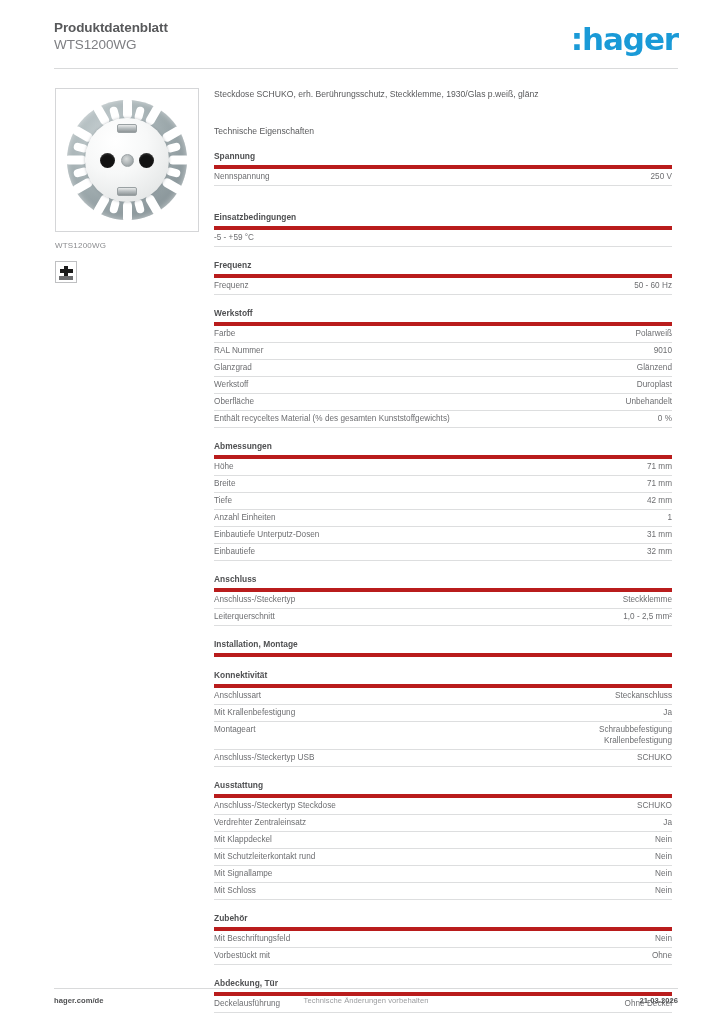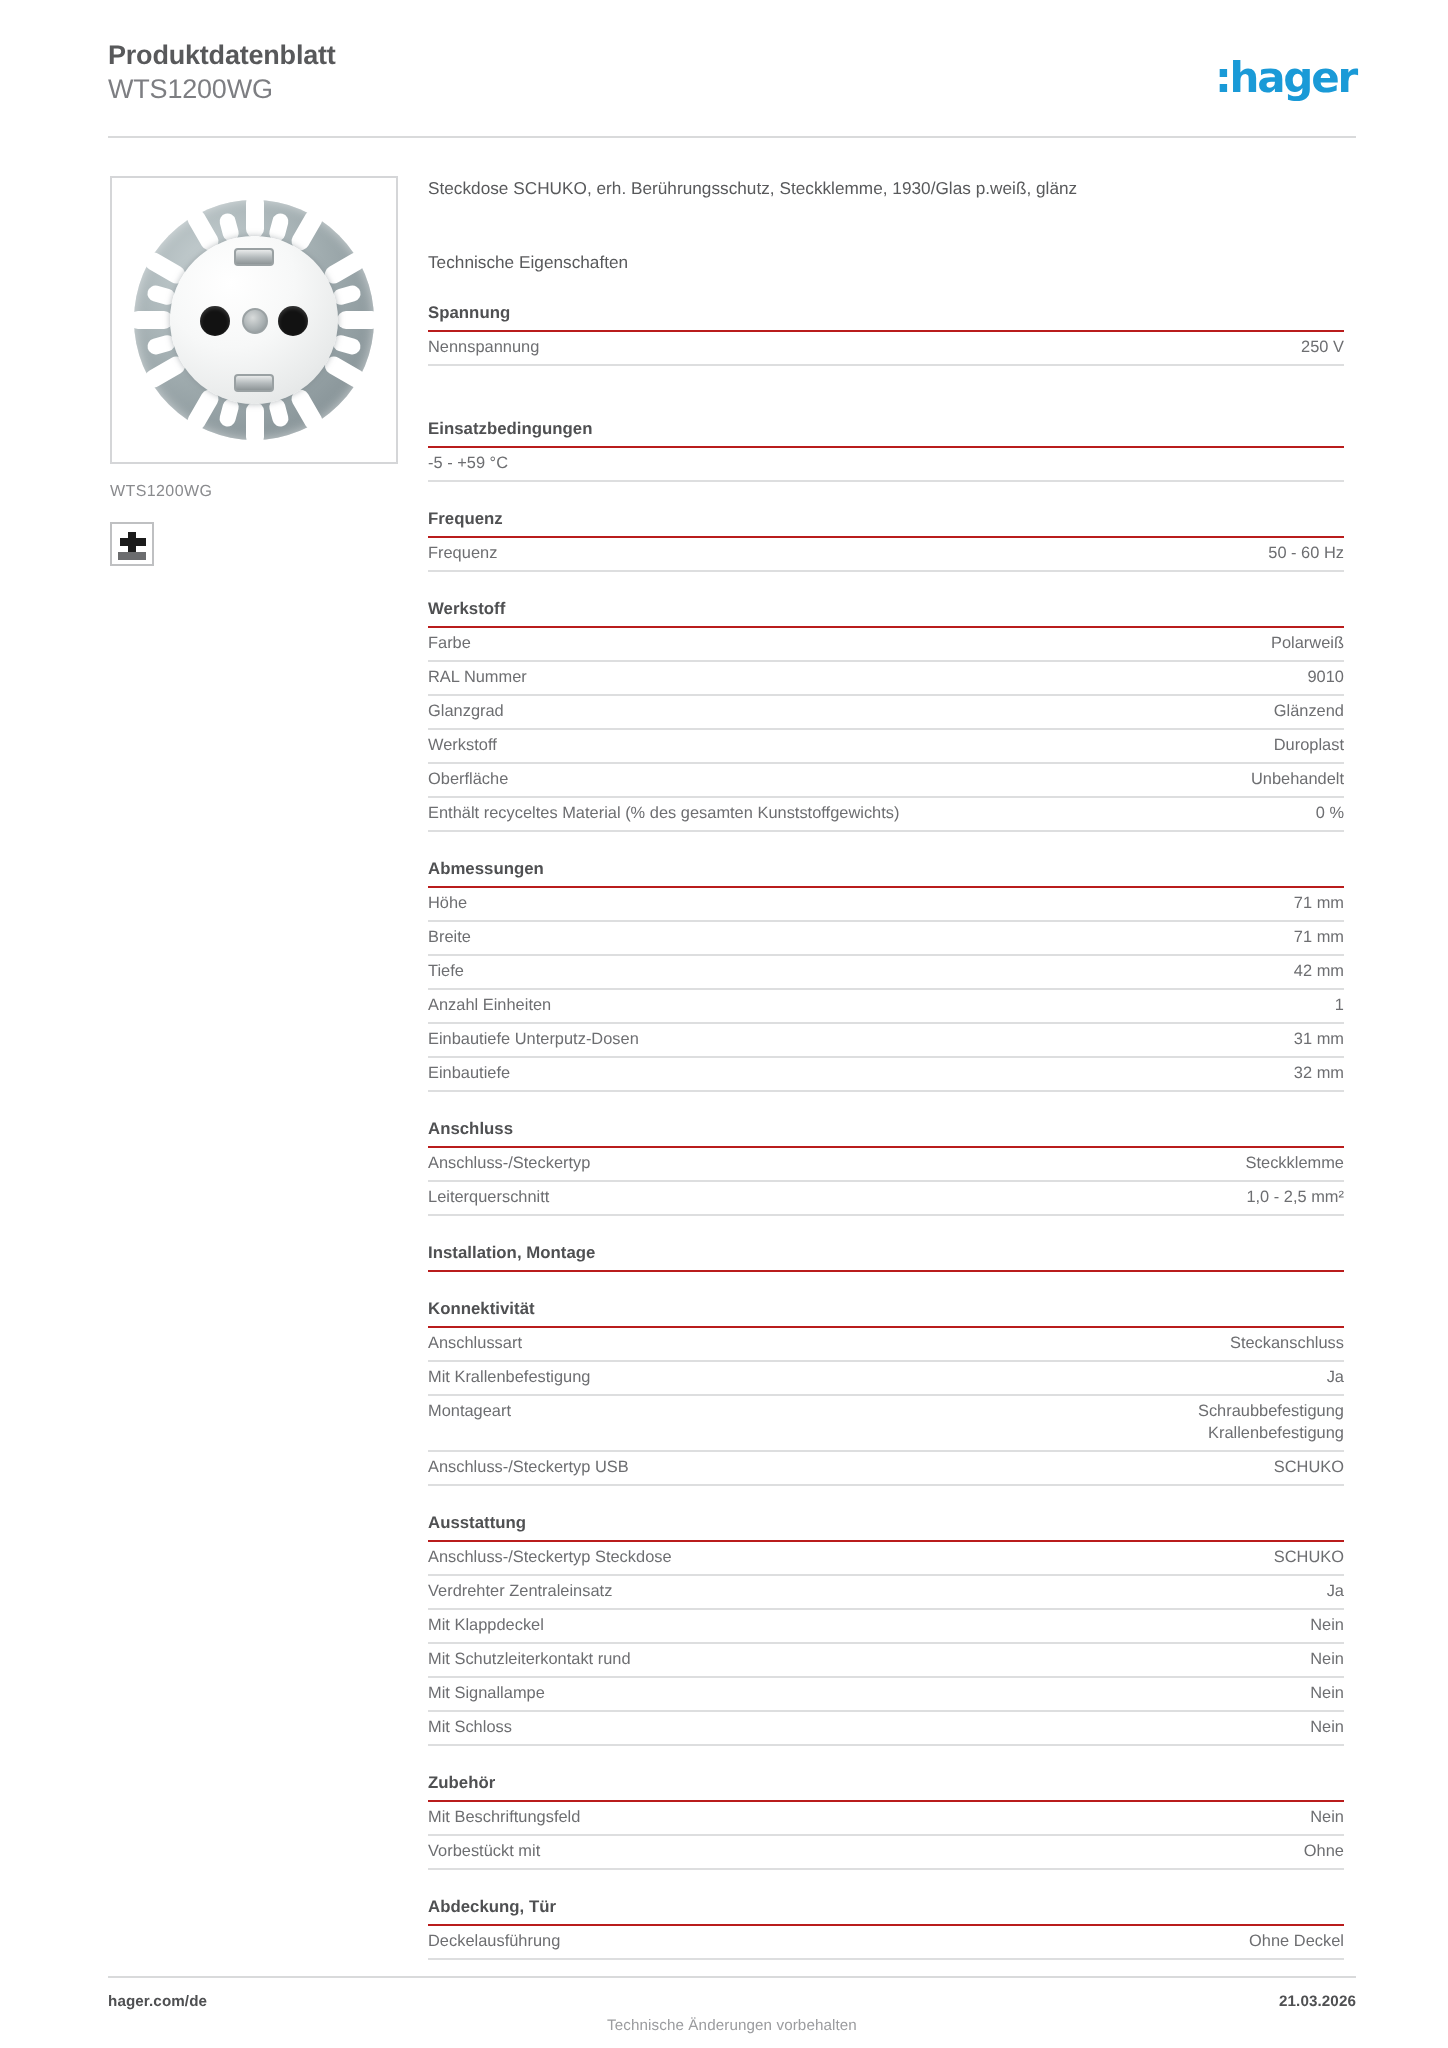--- a/index.html
+++ b/index.html
@@ -48,21 +48,21 @@
     font-size: 13.5px;
     font-weight: normal;
     color: #7d7e82;
     letter-spacing: -0.1px;
     line-height: 17px;
   }
   .logo {
     position: absolute;
     right: 0;
     top: 6px;
-    font-size: 21px;
+    font-size: 31px;
     font-weight: bold;
     color: #1a9ad7;
     letter-spacing: -1.1px;
     line-height: 26px;
     font-family: "DejaVu Sans", sans-serif;
   }
   .header-rule {
     position: absolute;
     left: 54px;
     right: 46px;
@@ -235,21 +235,21 @@
     line-height: 12px;
     margin-bottom: 14px;
   }
 
   .spec-section { margin-bottom: 0; }
   .section-title {
     font-size: 8.4px;
     font-weight: bold;
     color: #4f5052;
     padding-bottom: 3px;
-    border-bottom: 1px solid #b91c1c;
+    border-bottom: 4px solid #b91c1c;
     letter-spacing: 0.02px;
     line-height: 11px;
   }
   .spec-row {
     display: flex;
     justify-content: space-between;
     align-items: flex-start;
     border-bottom: 1px solid #dddedf;
     padding: 3px 0 2.5px 0;
     font-size: 8.2px;
@@ -291,21 +291,21 @@
     left: 0;
     top: 0;
     font-weight: bold;
     color: #4f5052;
     letter-spacing: 0.05px;
   }
   .footer-center {
     position: absolute;
     left: 0;
     right: 0;
-    top: 12px;
+    top: 0;
     text-align: center;
     color: #9b9c9f;
     font-weight: normal;
     letter-spacing: 0.05px;
   }
   .footer-right {
     position: absolute;
     right: 0;
     top: 0;
     font-weight: bold;

